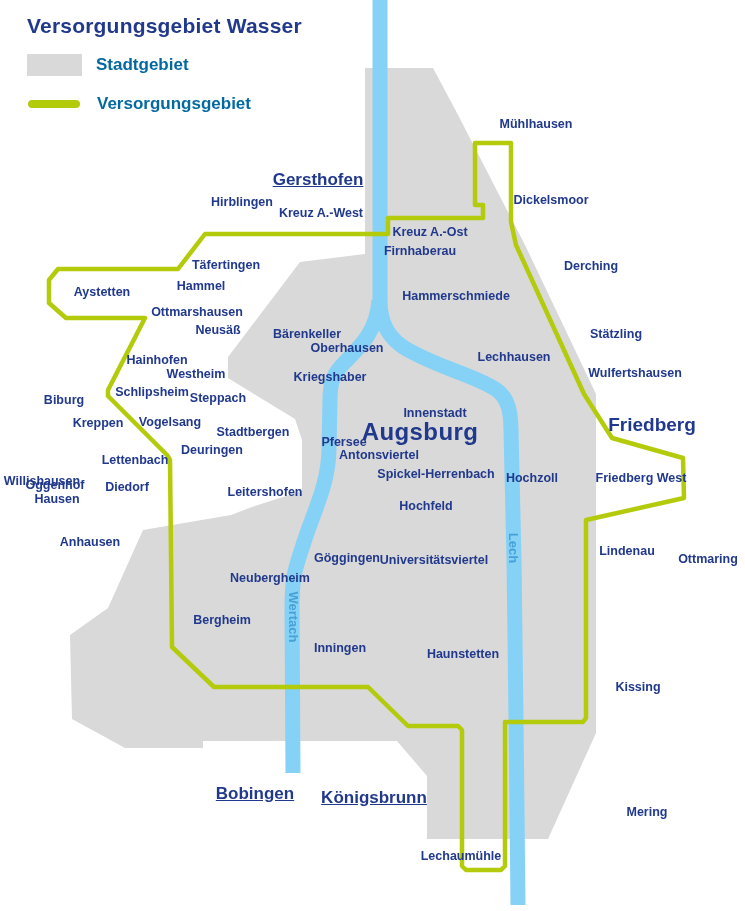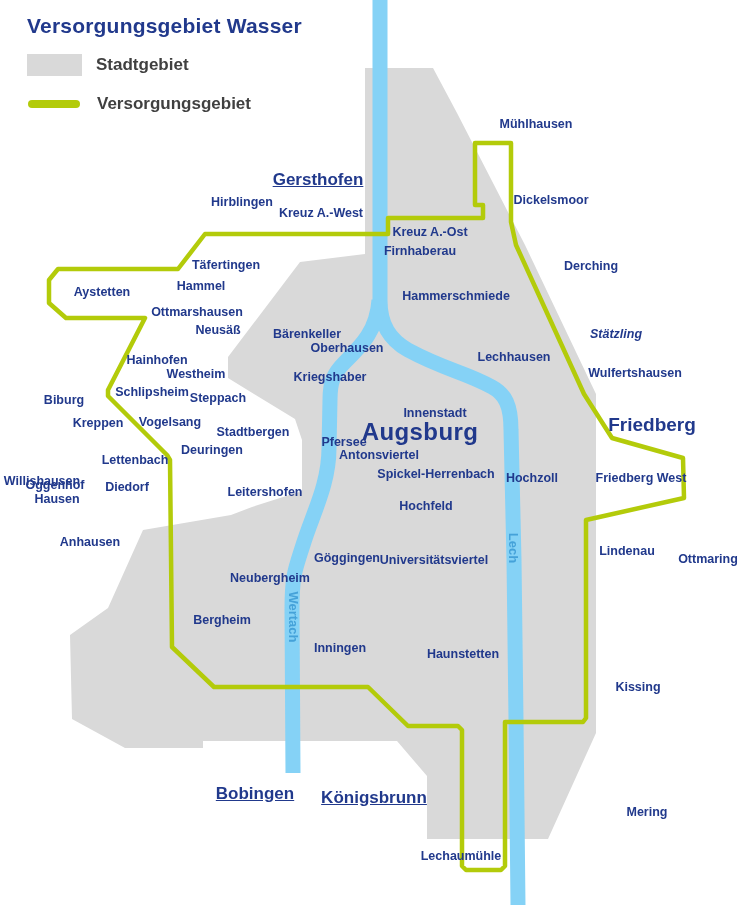--- a/index.html
+++ b/index.html
@@ -8,21 +8,21 @@
     font-family:"Liberation Sans", sans-serif;
   }
   svg.map{position:absolute;left:0;top:0;}
   .hdr{position:absolute;left:27px;top:14px;z-index:5;}
   .title{
     color:#21398c;font-size:21px;font-weight:bold;letter-spacing:.2px;white-space:nowrap;
   }
   .legend-row{display:flex;align-items:center;margin-top:15px;height:24px;}
   .swatch-city{width:55px;height:22px;background:#d9d9d9;}
   .swatch-supply{width:52px;height:8px;background:#b3cb0a;border-radius:5px;margin:0 3px 0 1px;}
-  .legend-label{color:#404040;font-size:17px;font-weight:bold;margin-left:14px;white-space:nowrap;}
+  .legend-label{color:#0369a1;font-size:17px;font-weight:bold;margin-left:14px;white-space:nowrap;}
   .place{
     position:absolute;transform:translate(-50%,-50%);color:#21398c;font-weight:bold;
     font-size:12.5px;white-space:nowrap;z-index:4;
   }
   .place.md{font-size:17px;text-decoration:underline;}
   .place.lg{font-size:19px;}
   .place.xl{font-size:24px;letter-spacing:.4px;}
   .river-label{
     position:absolute;transform:translate(-50%,-50%);writing-mode:vertical-rl;
     color:#45a2d9;font-weight:bold;font-size:13px;white-space:nowrap;z-index:3;
@@ -61,21 +61,21 @@
       <span class="place sm" style="left: 430px; top: 232px;">Kreuz A.-Ost</span>
       <span class="place sm" style="left: 420px; top: 251px;">Firnhaberau</span>
       <span class="place sm" style="left: 591px; top: 266px;">Derching</span>
       <span class="place sm" style="left: 226px; top: 265px;">Täfertingen</span>
       <span class="place sm" style="left: 201px; top: 286px;">Hammel</span>
       <span class="place sm" style="left: 102px; top: 292px;">Aystetten</span>
       <span class="place sm" style="left: 456px; top: 296px;">Hammerschmiede</span>
       <span class="place sm" style="left: 197px; top: 312px;">Ottmarshausen</span>
       <span class="place sm" style="left: 218px; top: 330px;">Neusäß</span>
       <span class="place sm" style="left: 307px; top: 334px;">Bärenkeller</span>
-      <span class="place sm" style="left: 616px; top: 334px; font-style: italic;">Stätzling</span>
+      <span class="place sm" style="left: 616px; top: 334px;">Stätzling</span>
       <span class="place sm" style="left: 347px; top: 348px;">Oberhausen</span>
       <span class="place sm" style="left: 514px; top: 357px;">Lechhausen</span>
       <span class="place sm" style="left: 157px; top: 360px;">Hainhofen</span>
       <span class="place sm" style="left: 196px; top: 374px;">Westheim</span>
       <span class="place sm" style="left: 635px; top: 373px;">Wulfertshausen</span>
       <span class="place sm" style="left: 330px; top: 377px;">Kriegshaber</span>
       <span class="place sm" style="left: 152px; top: 392px;">Schlipsheim</span>
       <span class="place sm" style="left: 218px; top: 398px;">Steppach</span>
       <span class="place sm" style="left: 64px; top: 400px;">Biburg</span>
       <span class="place sm" style="left: 435px; top: 413px;">Innenstadt</span>

